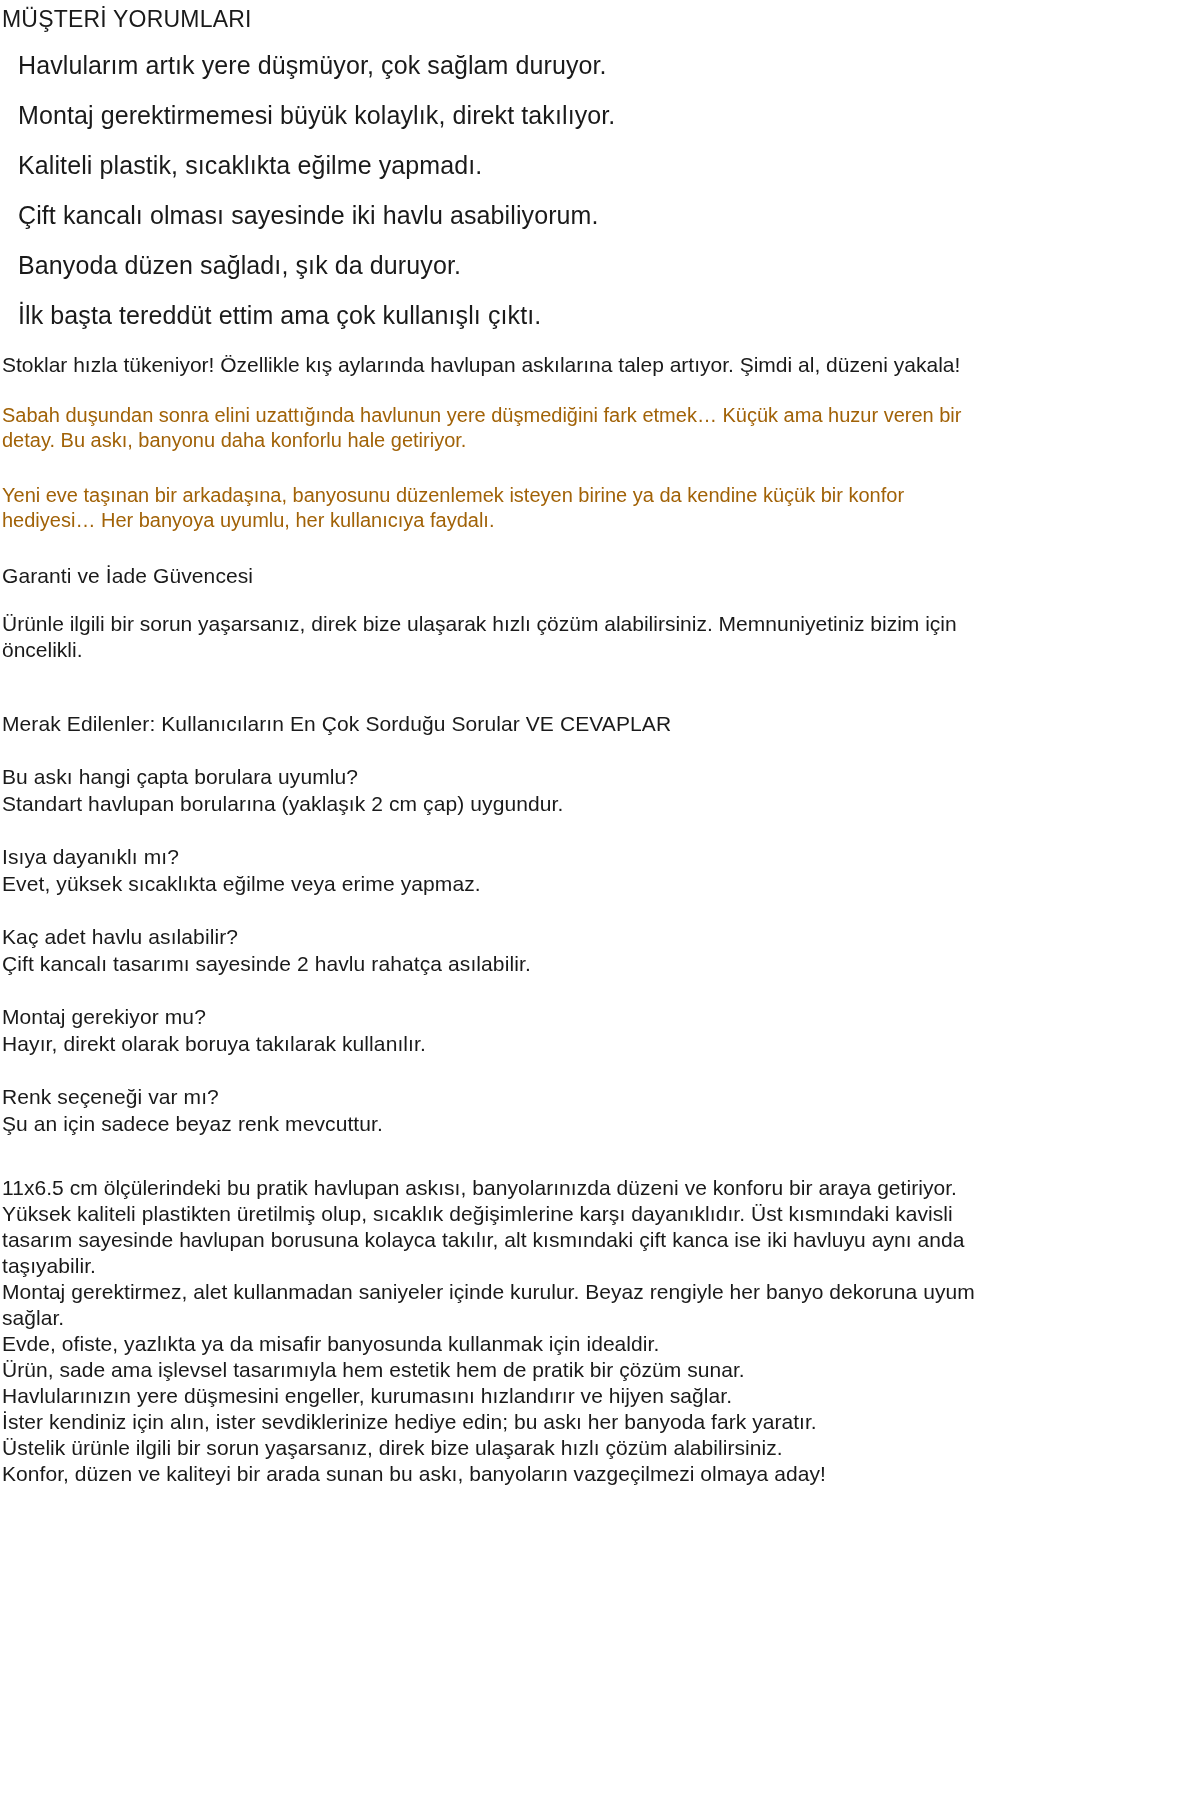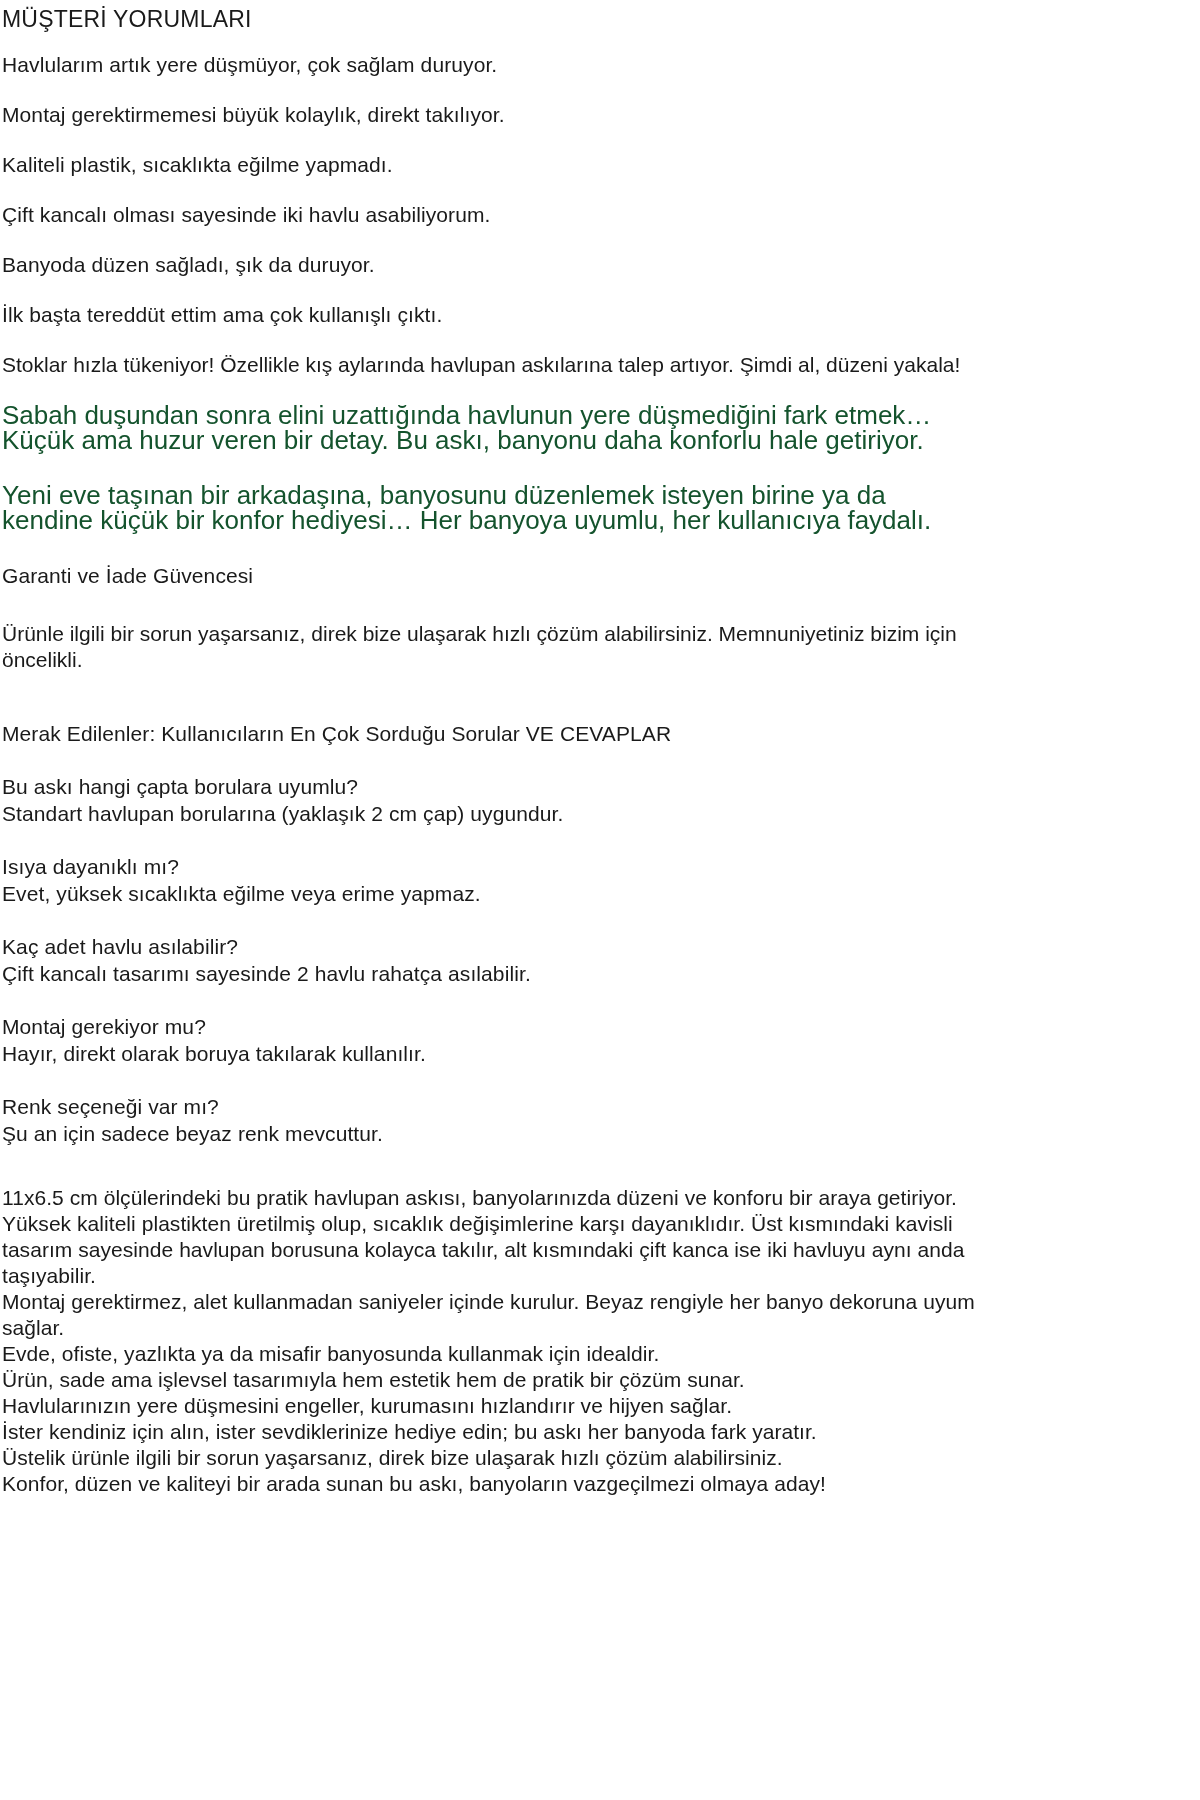--- a/index.html
+++ b/index.html
@@ -37,60 +37,60 @@
     padding: 0;
   }
 
   
   .reviews {
     margin: 0;
     padding: 0;
     list-style: none;
   }
   .review-item {
-    font-size: 21px;
+    font-size: 25px;
     line-height: 26px;
     letter-spacing: 0.1px;
     color: #1a1a1a;
-    margin: 0 0 24px 0;
+    margin: 0 0 24px 16px;
     white-space: nowrap;
   }
 
   .transition-line {
     font-size: 21px;
     line-height: 26px;
     color: #1a1a1a;
     margin: 0 0 26px 0;
     white-space: nowrap;
   }
 
   .urgency {
     font-size: 21px;
     line-height: 25px;
     color: #1a1a1a;
     margin: 0 0 26px 0;
     max-width: 1150px;
   }
 
   .benefit {
-    font-size: 26px;
+    font-size: 20px;
     line-height: 25px;
-    color: #14532d;
+    color: #a16207;
     margin: 0 0 30px 0;
     max-width: 1140px;
   }
 
   
   .section-heading {
     font-size: 21px;
     font-weight: 400;
     line-height: 26px;
     letter-spacing: 0.1px;
     color: #1a1a1a;
-    margin: 24px 0 32px 0;
+    margin: 24px 0 22px 0;
     padding: 0;
     white-space: nowrap;
   }
   .section-heading.faq {
     margin: 48px 0 26px 0;
   }
 
   .warranty-text {
     font-size: 21px;
     line-height: 26px;

